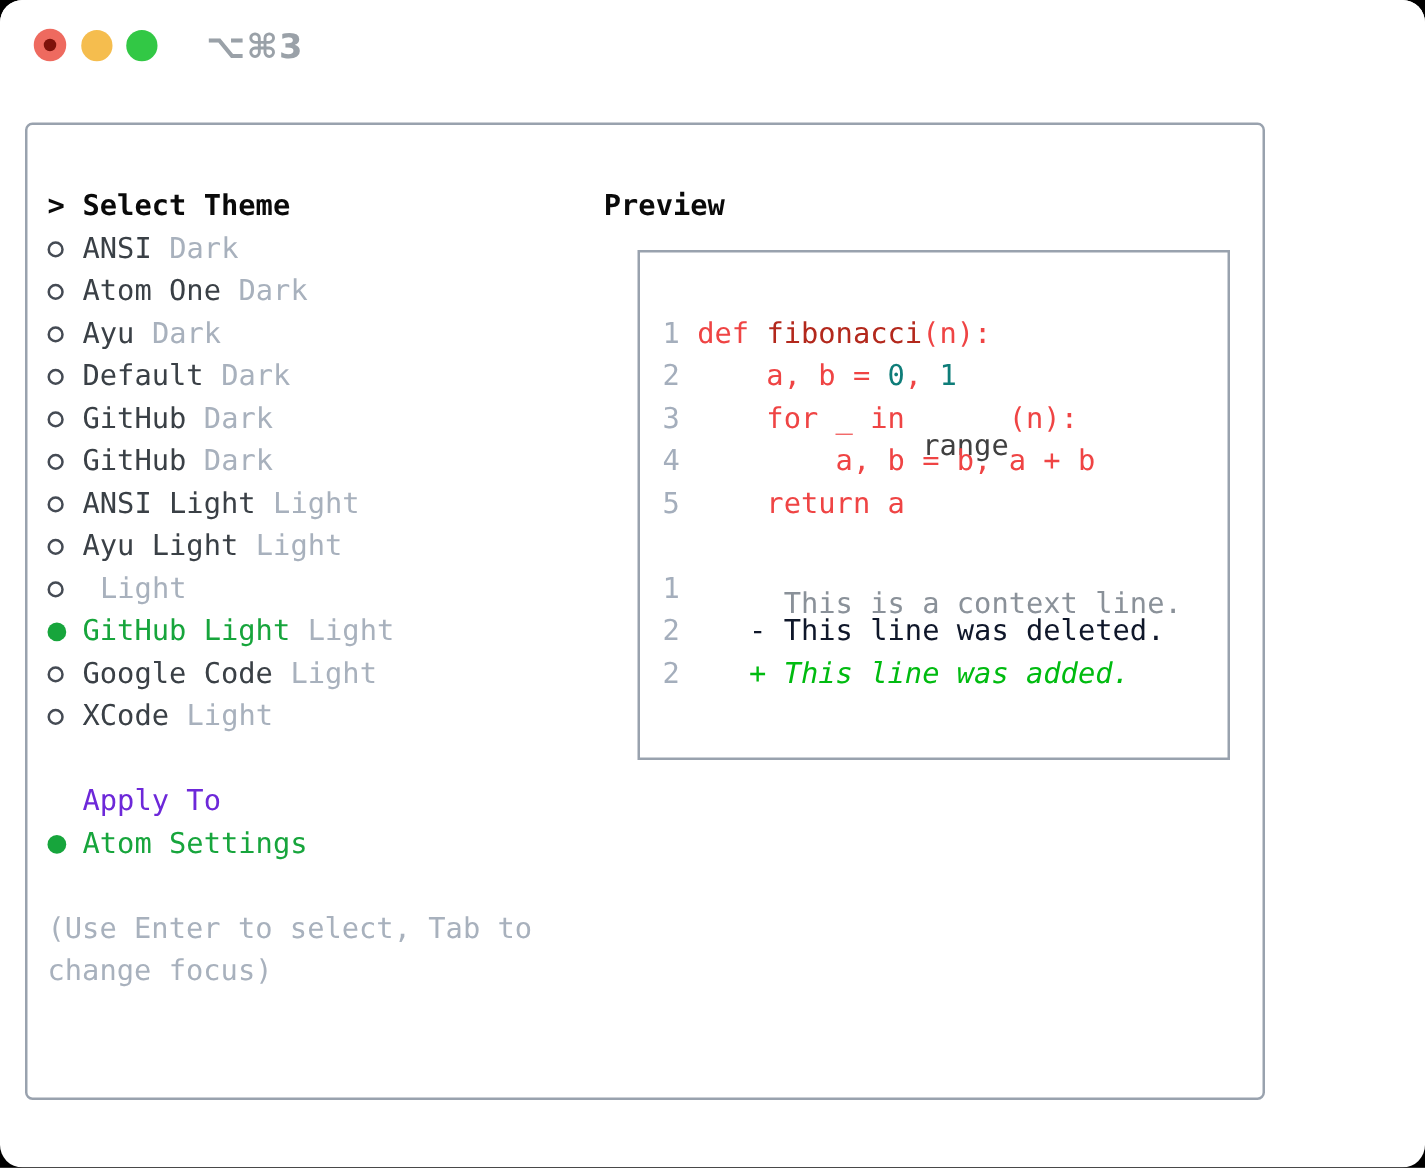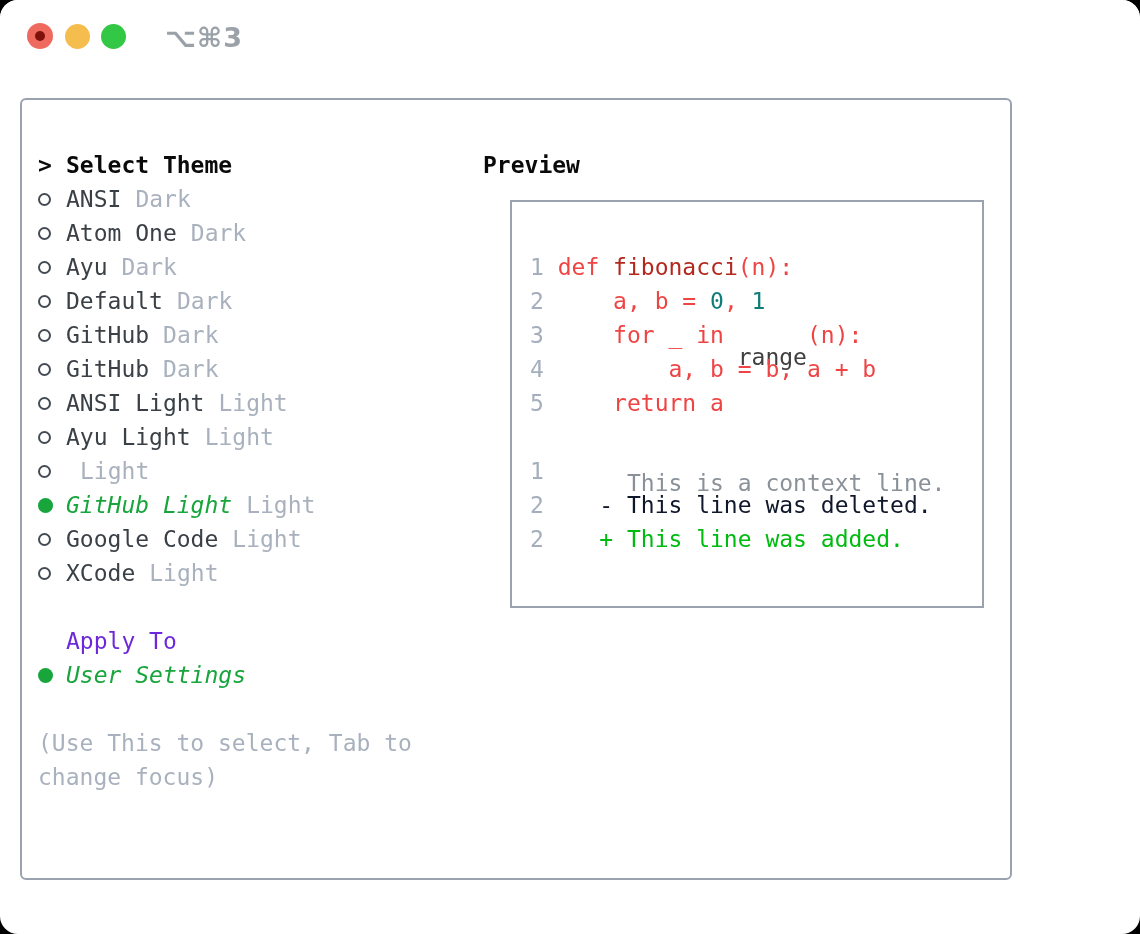--- a/index.html
+++ b/index.html
@@ -25,39 +25,39 @@
   
   .rows{position:absolute;left:38px;top:148px;font-size:23px;line-height:34px;color:#3a4046;}
   .row{height:34px;display:flex;align-items:center;white-space:pre;}
   .cell2{width:28px;flex:0 0 28px;display:flex;align-items:center;}
   .prompt{font-weight:bold;color:#0a0a0a;}
   .hdr{font-weight:bold;color:#0a0a0a;}
   .hdr2{color:#6d28d9;}
   .dot{width:13px;height:13px;border:2.5px solid #454b54;border-radius:50%;box-sizing:border-box;}
   .dot.sel{width:15px;height:15px;border:none;background:#17a53c;}
   .name{color:#3a4046;}
-  .name.sel{color:#17a53c;font-style:italic;}
+  .name.sel{color:#17a53c;}
   .tag{color:#a8b1bd;margin-left:14px;}
   .hint{color:#a8b1bd;}
 
   
   .preview-label{position:absolute;left:483px;top:148px;height:34px;display:flex;align-items:center;
                  font-size:23px;font-weight:bold;color:#0a0a0a;}
   .preview-box{position:absolute;left:510px;top:200px;width:474px;height:408px;
                border:2px solid #99a2ae;box-sizing:border-box;background:#fff;}
   .code-area{position:absolute;left:18px;top:48px;font-size:23px;line-height:34px;}
   .code-line{height:34px;white-space:pre;display:flex;align-items:center;}
   .c-ln{color:#a4aebc;}
   .c-tx{color:#ef4444;text-align:center;}
   .c-fn{color:#b3281c;}
   .c-num{color:#0e7d79;}
   .c-bi{color:#404040;margin-top:44px;}
   .c-ctx{color:#8a9199;margin-top:23px;}
   .c-del{color:#0f172a;}
-  .c-add{color:#00bb10;}
+  .c-add{color:#00bb10;font-style:italic;}
 </style>
 </head>
 <body>
 
 <div class="stage">
   <div class="window">
 
     <div class="titlebar">
       <span class="tl tl-red">
         <span class="tl-red-dot"></span>
@@ -78,23 +78,23 @@
         <div class="row"><span class="cell2"><span class="dot"></span></span><span class="name">GitHub</span><span class="tag">Dark</span></div>
         <div class="row"><span class="cell2"><span class="dot"></span></span><span class="name">GitHub</span><span class="tag">Dark</span></div>
         <div class="row"><span class="cell2"><span class="dot"></span></span><span class="name">ANSI Light</span><span class="tag">Light</span></div>
         <div class="row"><span class="cell2"><span class="dot"></span></span><span class="name">Ayu Light</span><span class="tag">Light</span></div>
         <div class="row"><span class="cell2"><span class="dot"></span></span><span class="tag">Light</span></div>
         <div class="row"><span class="cell2"><span class="dot sel"></span></span><span class="name sel">GitHub Light</span><span class="tag">Light</span></div>
         <div class="row"><span class="cell2"><span class="dot"></span></span><span class="name">Google Code</span><span class="tag">Light</span></div>
         <div class="row"><span class="cell2"><span class="dot"></span></span><span class="name">XCode</span><span class="tag">Light</span></div>
         <div class="row"></div>
         <div class="row"><span class="cell2"></span><span class="hdr2">Apply To</span></div>
-        <div class="row"><span class="cell2"><span class="dot sel"></span></span><span class="name sel">User Settings</span></div>
+        <div class="row"><span class="cell2"><span class="dot sel"></span></span><span class="name sel">Atom Settings</span></div>
         <div class="row"></div>
-        <div class="row"><span class="hint">(Use This to select, Tab to</span></div>
+        <div class="row"><span class="hint">(Use Enter to select, Tab to</span></div>
         <div class="row"><span class="hint">change focus)</span></div>
       </div>
 
     <div class="preview-label">Preview</div>
 
     <div class="preview-box">
       <div class="code-area" id="code-area">
           <div class="code-line"><span class="c-ln">1</span><span class="c-tx"> def </span><span class="c-fn">fibonacci</span><span class="c-tx">(n):</span></div>
           <div class="code-line"><span class="c-ln">2</span><span class="c-tx">     a, b = </span><span class="c-num">0</span><span class="c-tx">, </span><span class="c-num">1</span></div>
           <div class="code-line"><span class="c-ln">3</span><span class="c-tx">     for _ in </span><span class="c-bi">range</span><span class="c-tx">(n):</span></div>

